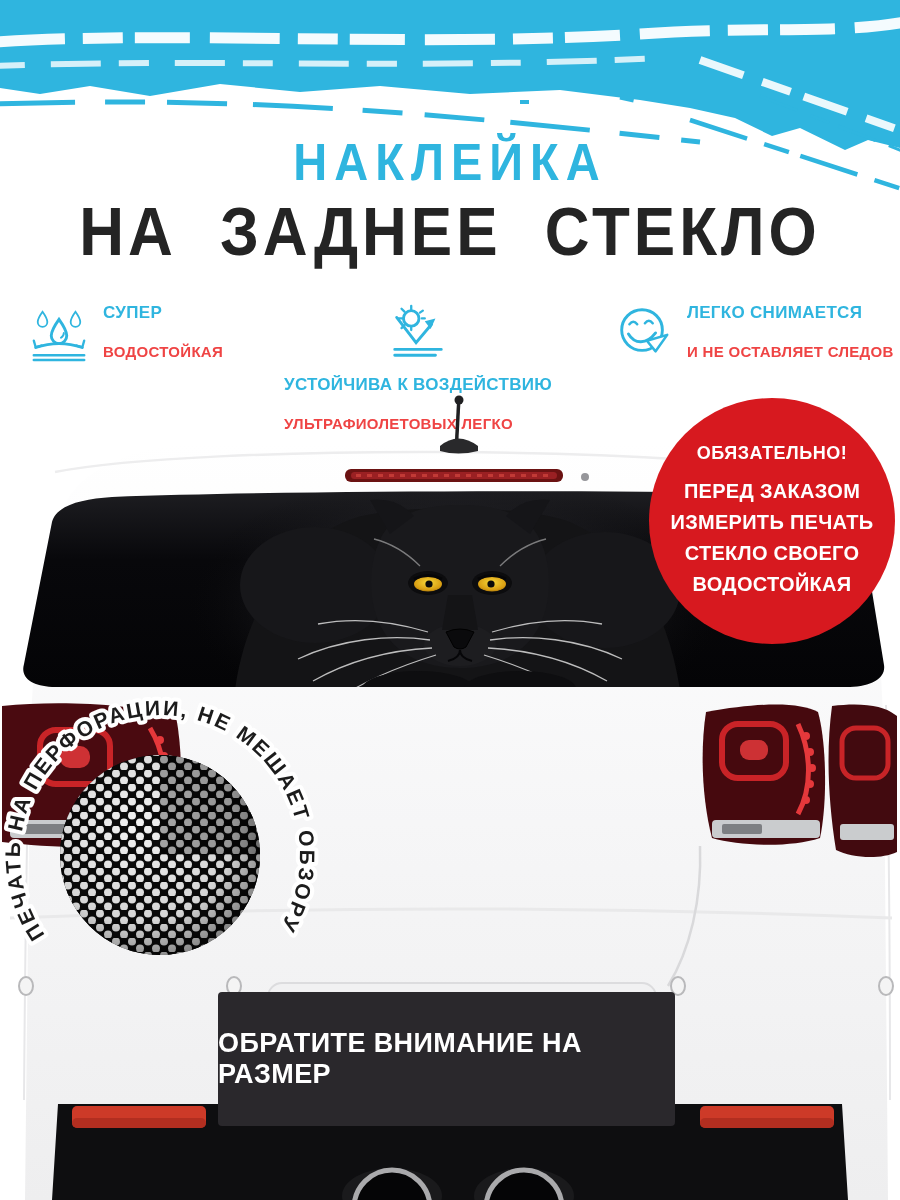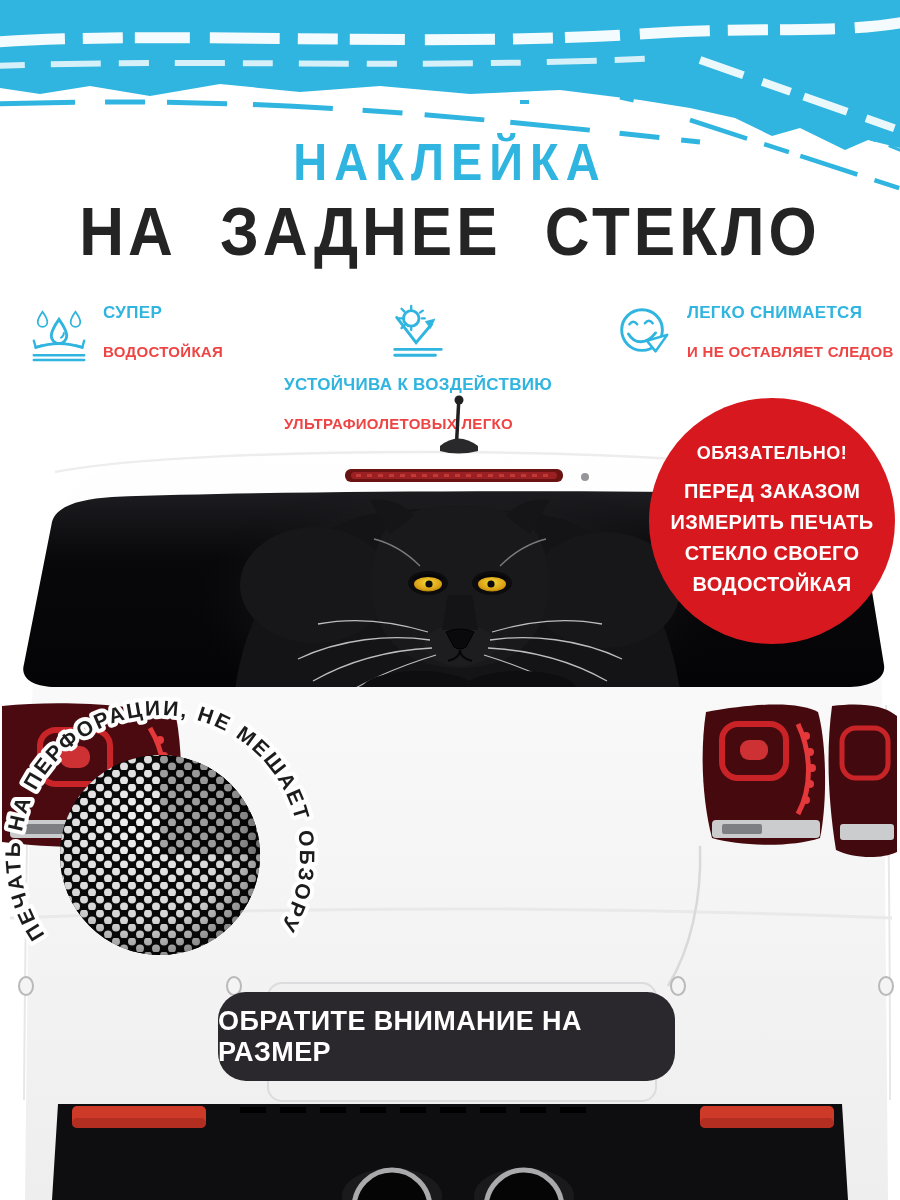--- a/index.html
+++ b/index.html
@@ -46,21 +46,21 @@
   .badge{
     top:398px;left:649px;width:246px;height:246px;border-radius:50%;
     background:var(--badge-red);color:#fff;display:flex;flex-direction:column;
     align-items:center;justify-content:center;text-align:center;z-index:5;
   }
   .badge .btitle{font-size:18px;font-weight:900;letter-spacing:.5px;margin-bottom:12px;}
   .badge .bline{font-size:20px;font-weight:800;line-height:1.55;letter-spacing:.3px;}
 
   
   .size-box{
-    top:992px;left:218px;width:457px;height:89px;border-radius:28px;
+    top:992px;left:218px;width:457px;height:134px;border-radius:4px;
     background:var(--box-dark);color:#fff;display:flex;flex-direction:column;
     align-items:center;justify-content:center;gap:11px;z-index:6;
   }
   .size-box .stitle{font-size:27px;font-weight:900;letter-spacing:.4px;}
   .size-box .sdims{font-size:17px;font-weight:800;letter-spacing:.6px;}
 </style>
 </head>
 <body>
 
 <div id="stage">

